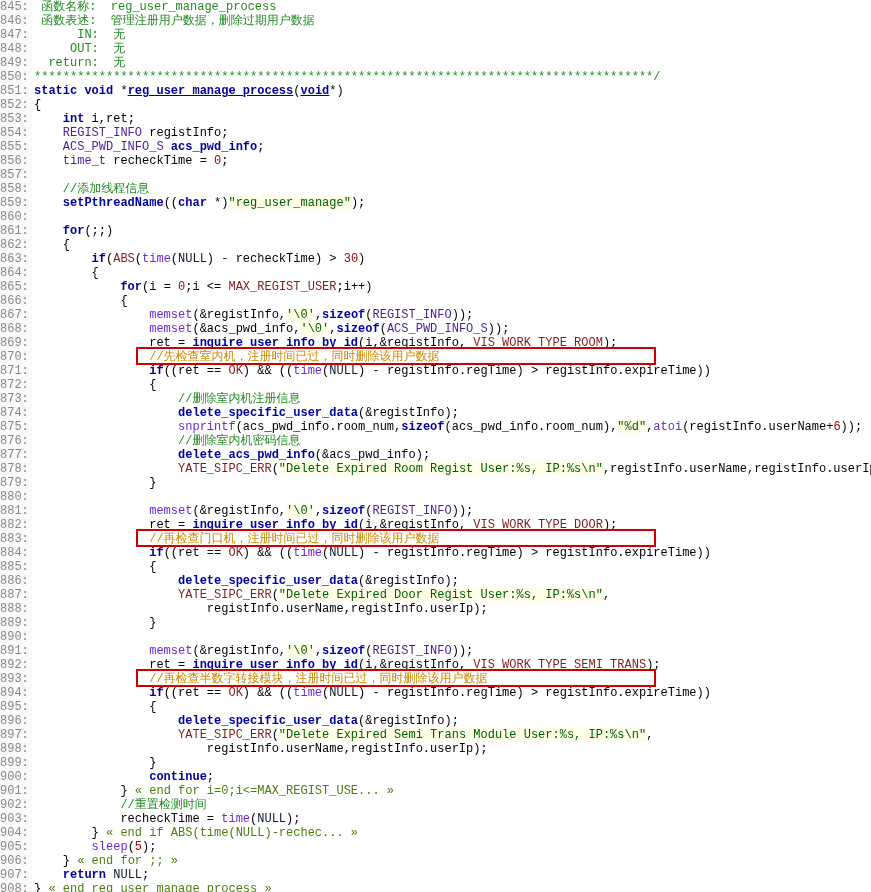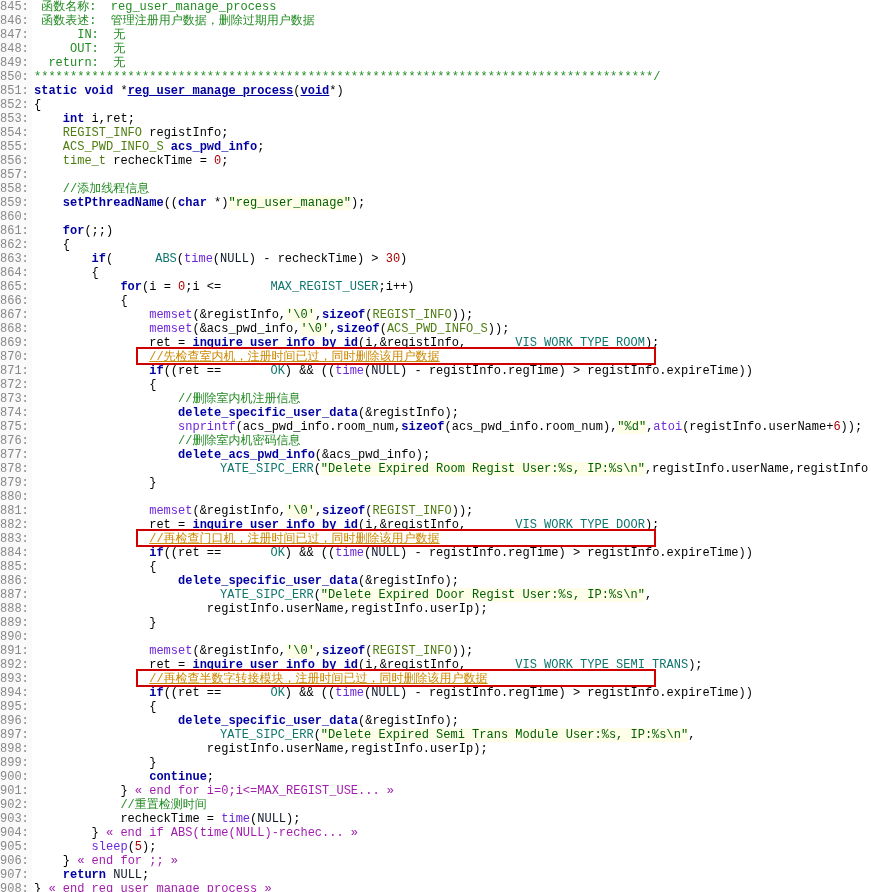--- a/index.html
+++ b/index.html
@@ -24,29 +24,29 @@
 .gutter div { height: 14px; line-height: 14px; }
 .code {
   flex: 1;
   padding-left: 2px;
   white-space: pre;
 }
 .code div { height: 14px; line-height: 14px; position: relative; }
 .kw { color: #0000a0; font-weight: bold; text-align: center; }
 .fn { color: #0000a0; font-weight: bold; text-align: right; }
 .fnc { color: #6d28d9; }
-.macro { color: #0f766e; margin-left: 42px; }
-.ty { color: #4d7c0f; }
+.macro { color: #7f1d1d; }
+.ty { color: #4c1d95; }
 .str { color: #006000; background: #fffee8; }
 .num { color: #aa0000; }
 .cm { color: #228B22; margin-top: 20px; }
-.cm2 { color: #cc8800; text-decoration: underline; }
+.cm2 { color: #cc8800; }
 .null { color: #0f172a; }
 .underline { text-decoration: underline; }
-.fold { color: #a21caf; }
+.fold { color: #4d7c0f; }
 .redbox {
   position: absolute;
   border: 2px solid #d00000;
   z-index: 5;
   pointer-events: none;
 }
 </style>
 </head>
 <body>
 

